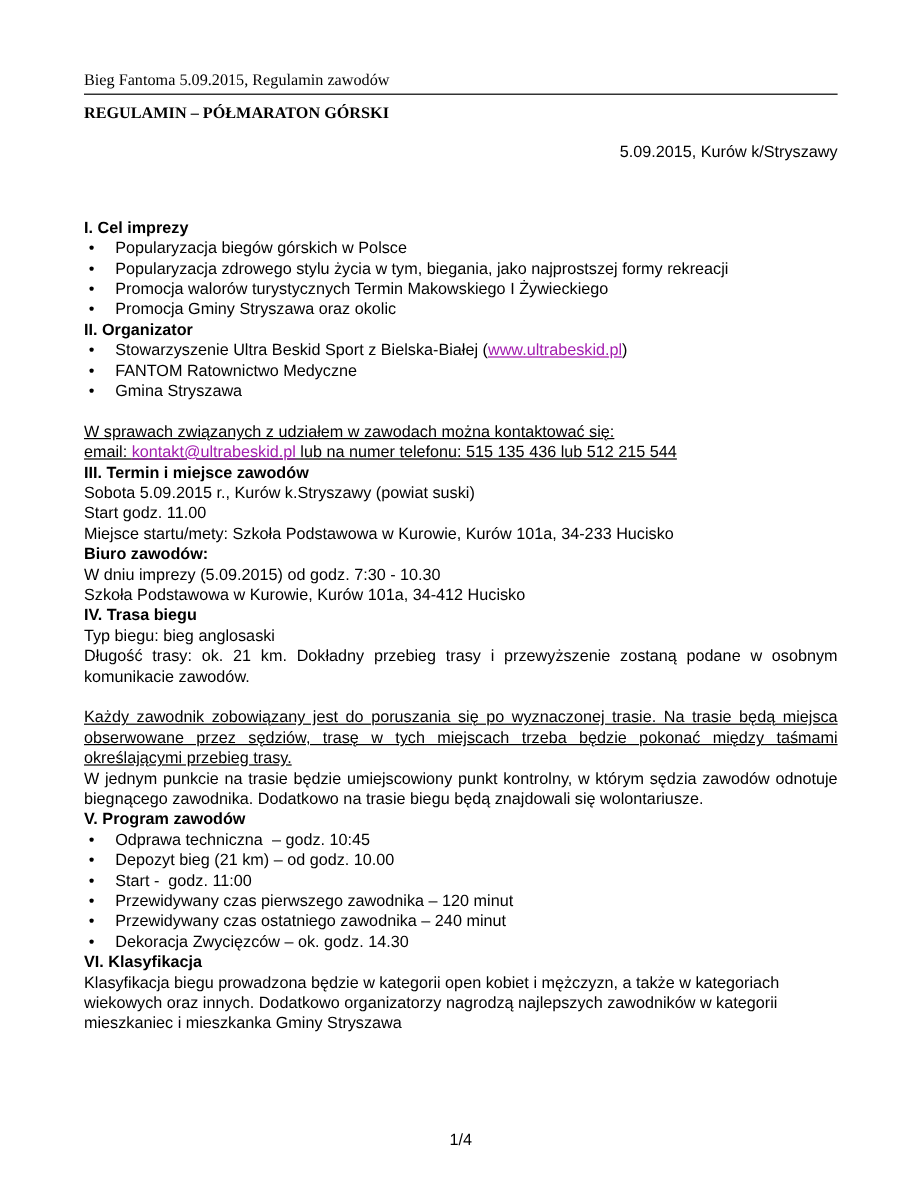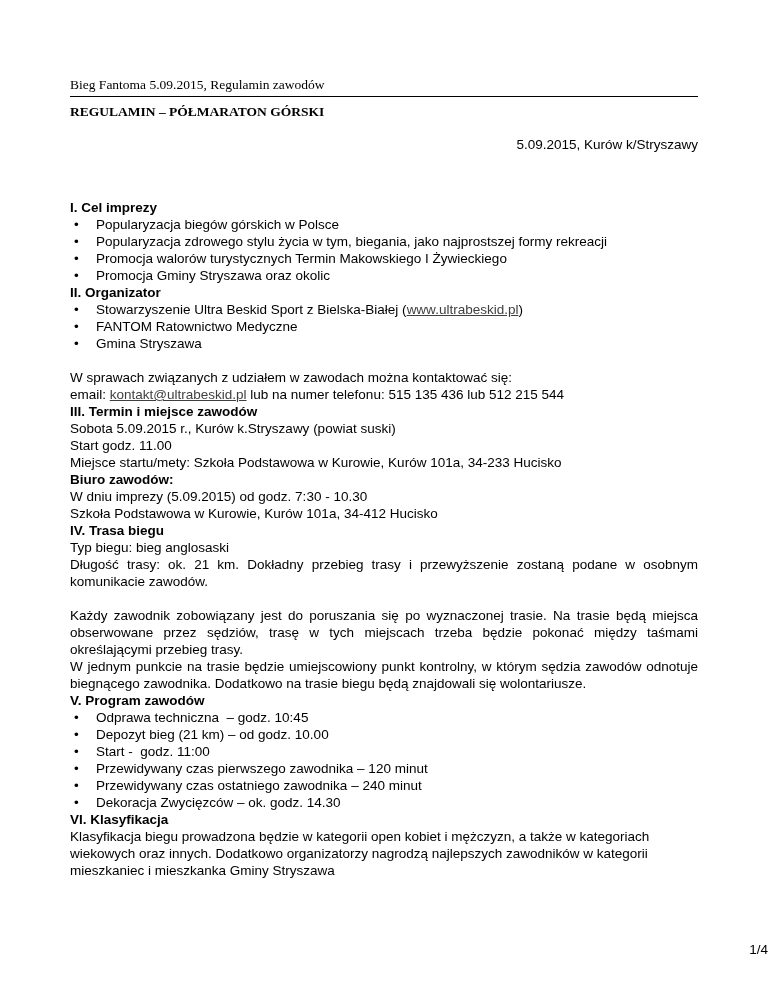--- a/index.html
+++ b/index.html
@@ -3,41 +3,41 @@
 <meta charset="utf-8">
 <style>
   * { margin: 0; padding: 0; box-sizing: border-box; }
   html, body { background: #ffffff; }
   body {
     width: 768px; height: 994px;
     font-family: "Liberation Sans", "DejaVu Sans", sans-serif;
     font-size: 13.5px; line-height: 17px; color: #000;
     position: relative; overflow: hidden;
   }
-  .page { position: relative; width: 768px; height: 994px; padding: 76px 70px 0 70px; }
+  .page { position: relative; width: 768px; height: 994px; padding: 58px 70px 0 70px; }
   .doc-header {
     font-family: "Liberation Serif", "DejaVu Serif", serif;
     font-size: 13.5px;
     padding-bottom: 3px;
     border-bottom: 1px solid #000;
   }
   .doc-title { margin-top: 6px; text-align: left; font-weight: bold; font-family: Liberation Serif, serif; }
   .doc-subtitle { margin-top: 16px; text-align: right; }
   .section { }
   .section.first { margin-top: 46px; }
   .heading { font-weight: bold; }
   .line, .t { white-space: pre-wrap; }
   .li { position: relative; padding-left: 26px; }
   .li .b { position: absolute; left: 4px; top: 0; }
-  .para { margin-top: 17px; }
+  .para { margin-top: 17px; text-decoration: underline; }
   .justify { text-align: justify; }
-  a.link { color: #404040; text-decoration: underline; cursor: pointer; }
+  a.link { color: #a21caf; text-decoration: underline; cursor: pointer; }
   .page-footer {
     position: absolute; bottom: 36px; left: 0; width: 768px;
-    text-align: right;
+    text-align: center;
   }
 </style>
 </head>
 <body>
 
 <div class="page">
 
   <div class="doc-header">
     <span class="line">Bieg Fantoma 5.09.2015, Regulamin zawodów</span>
   </div>

